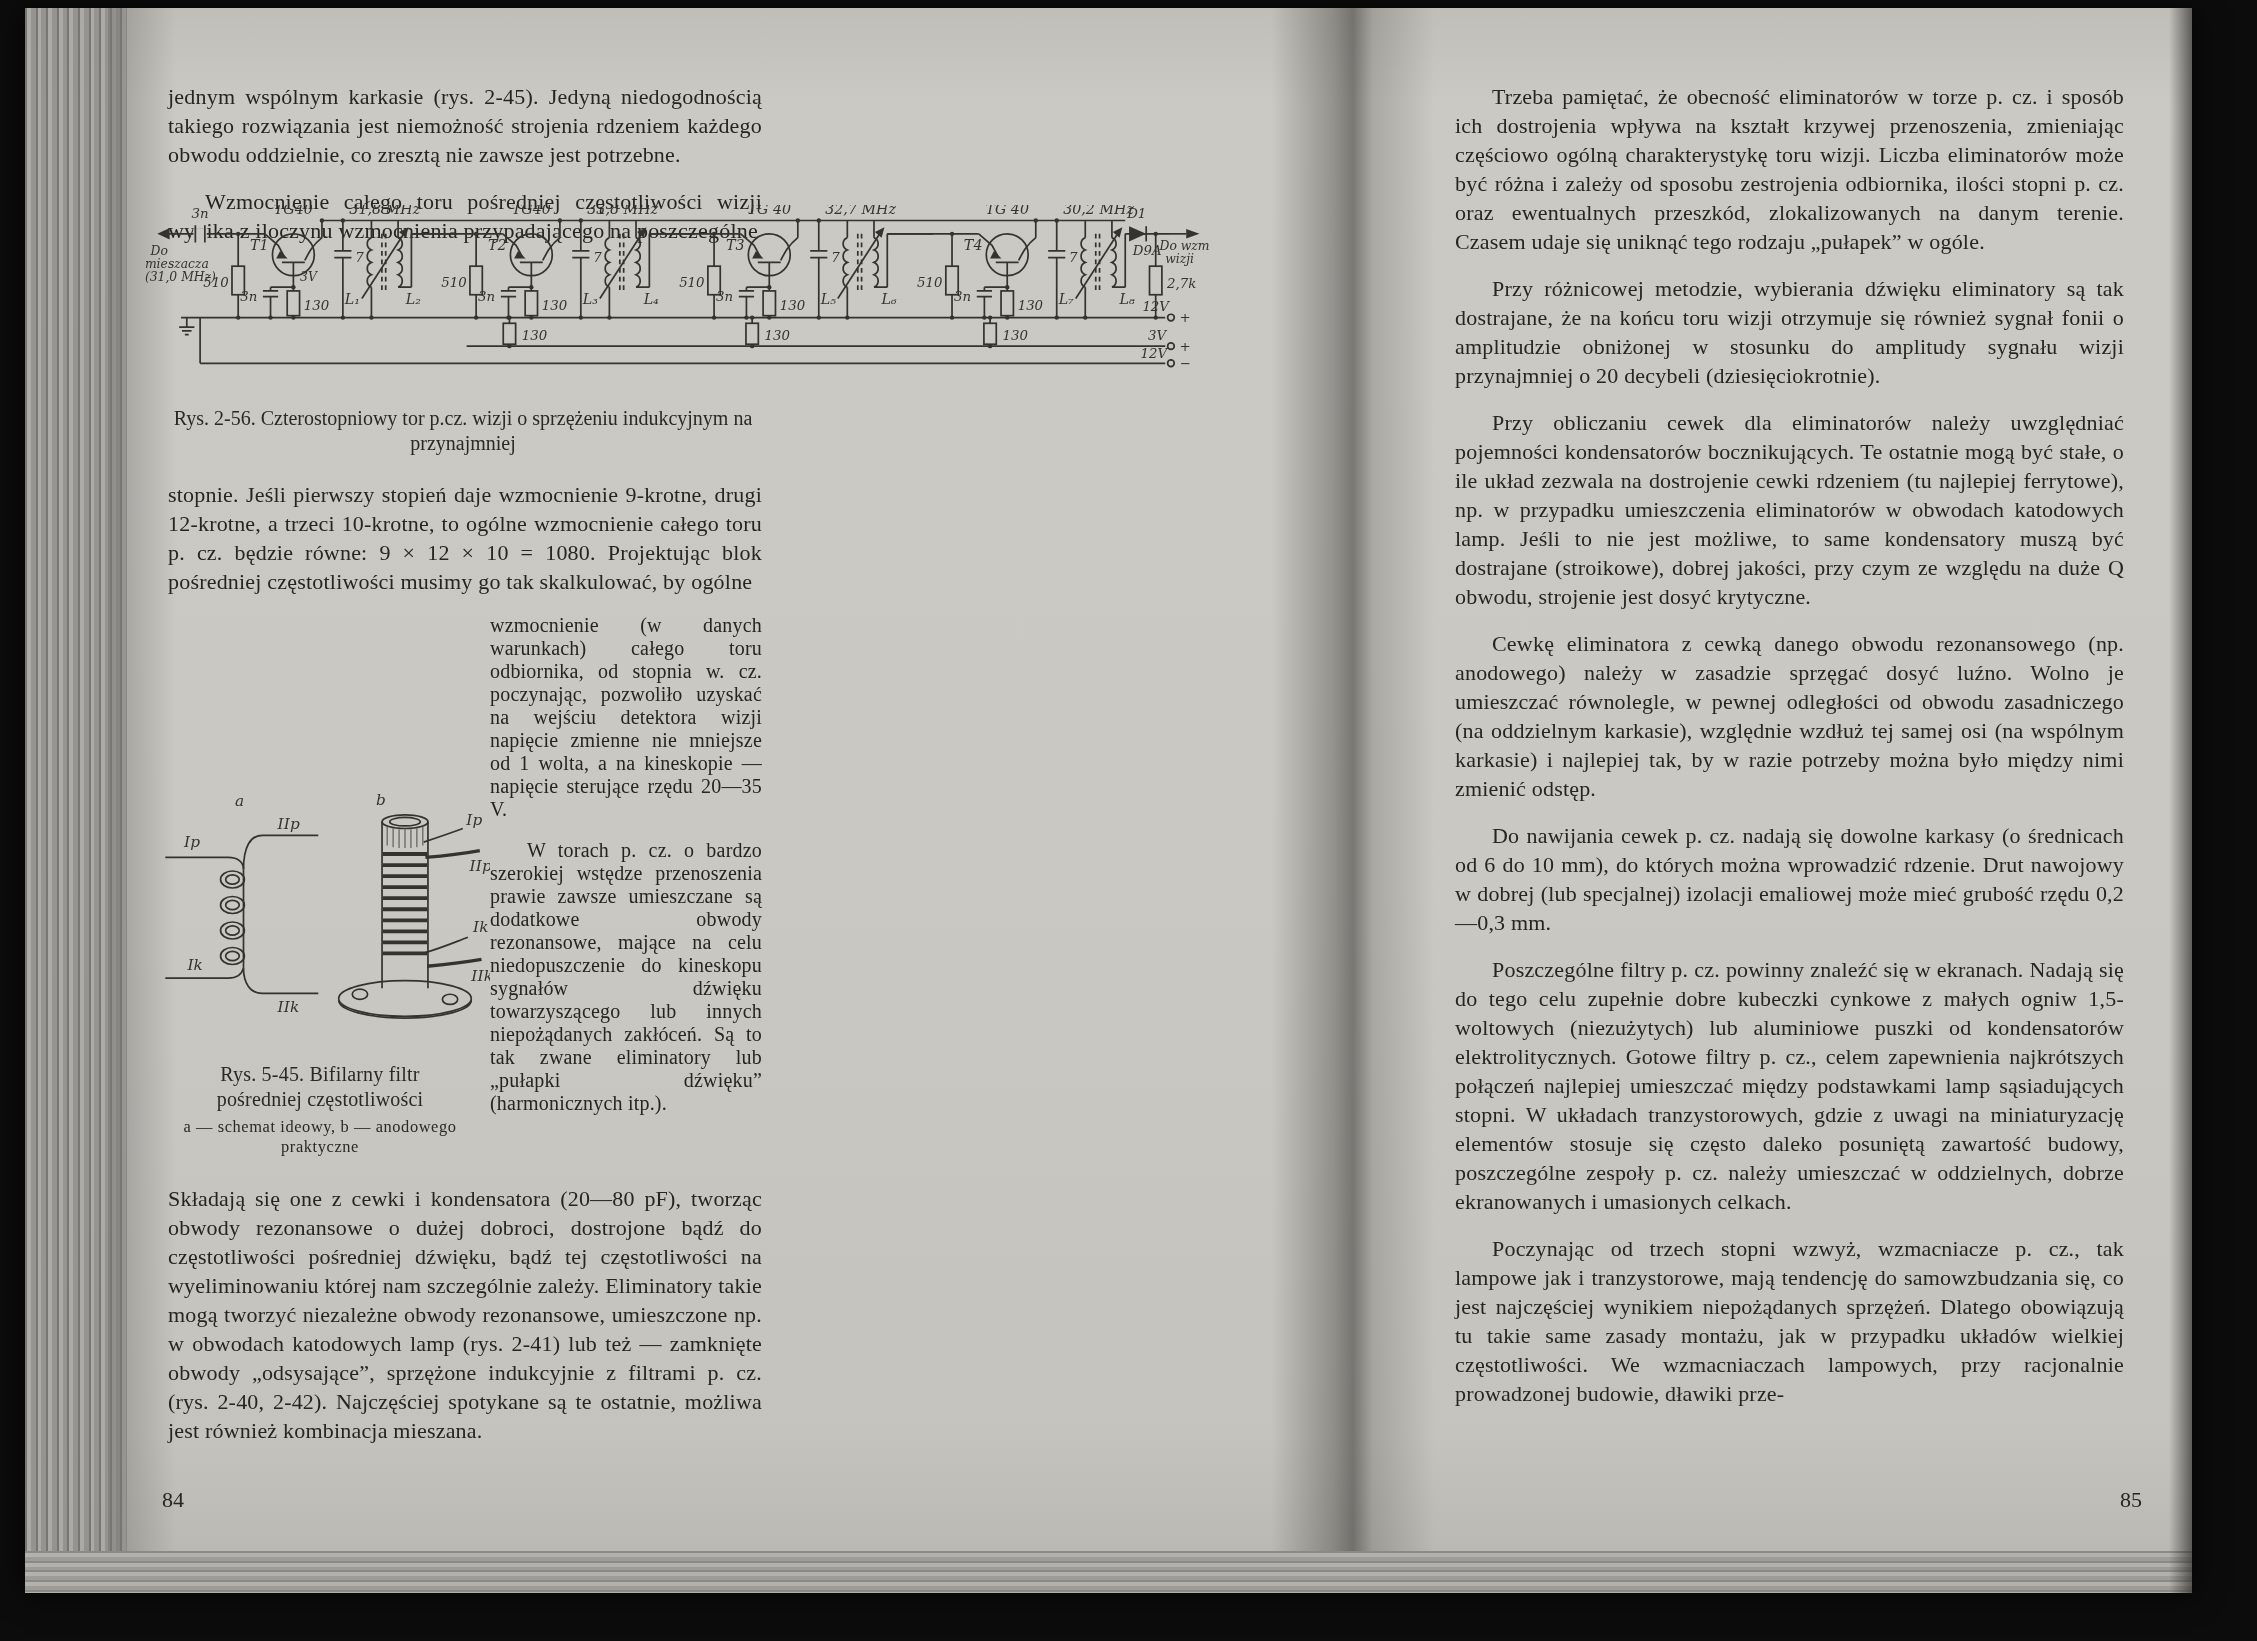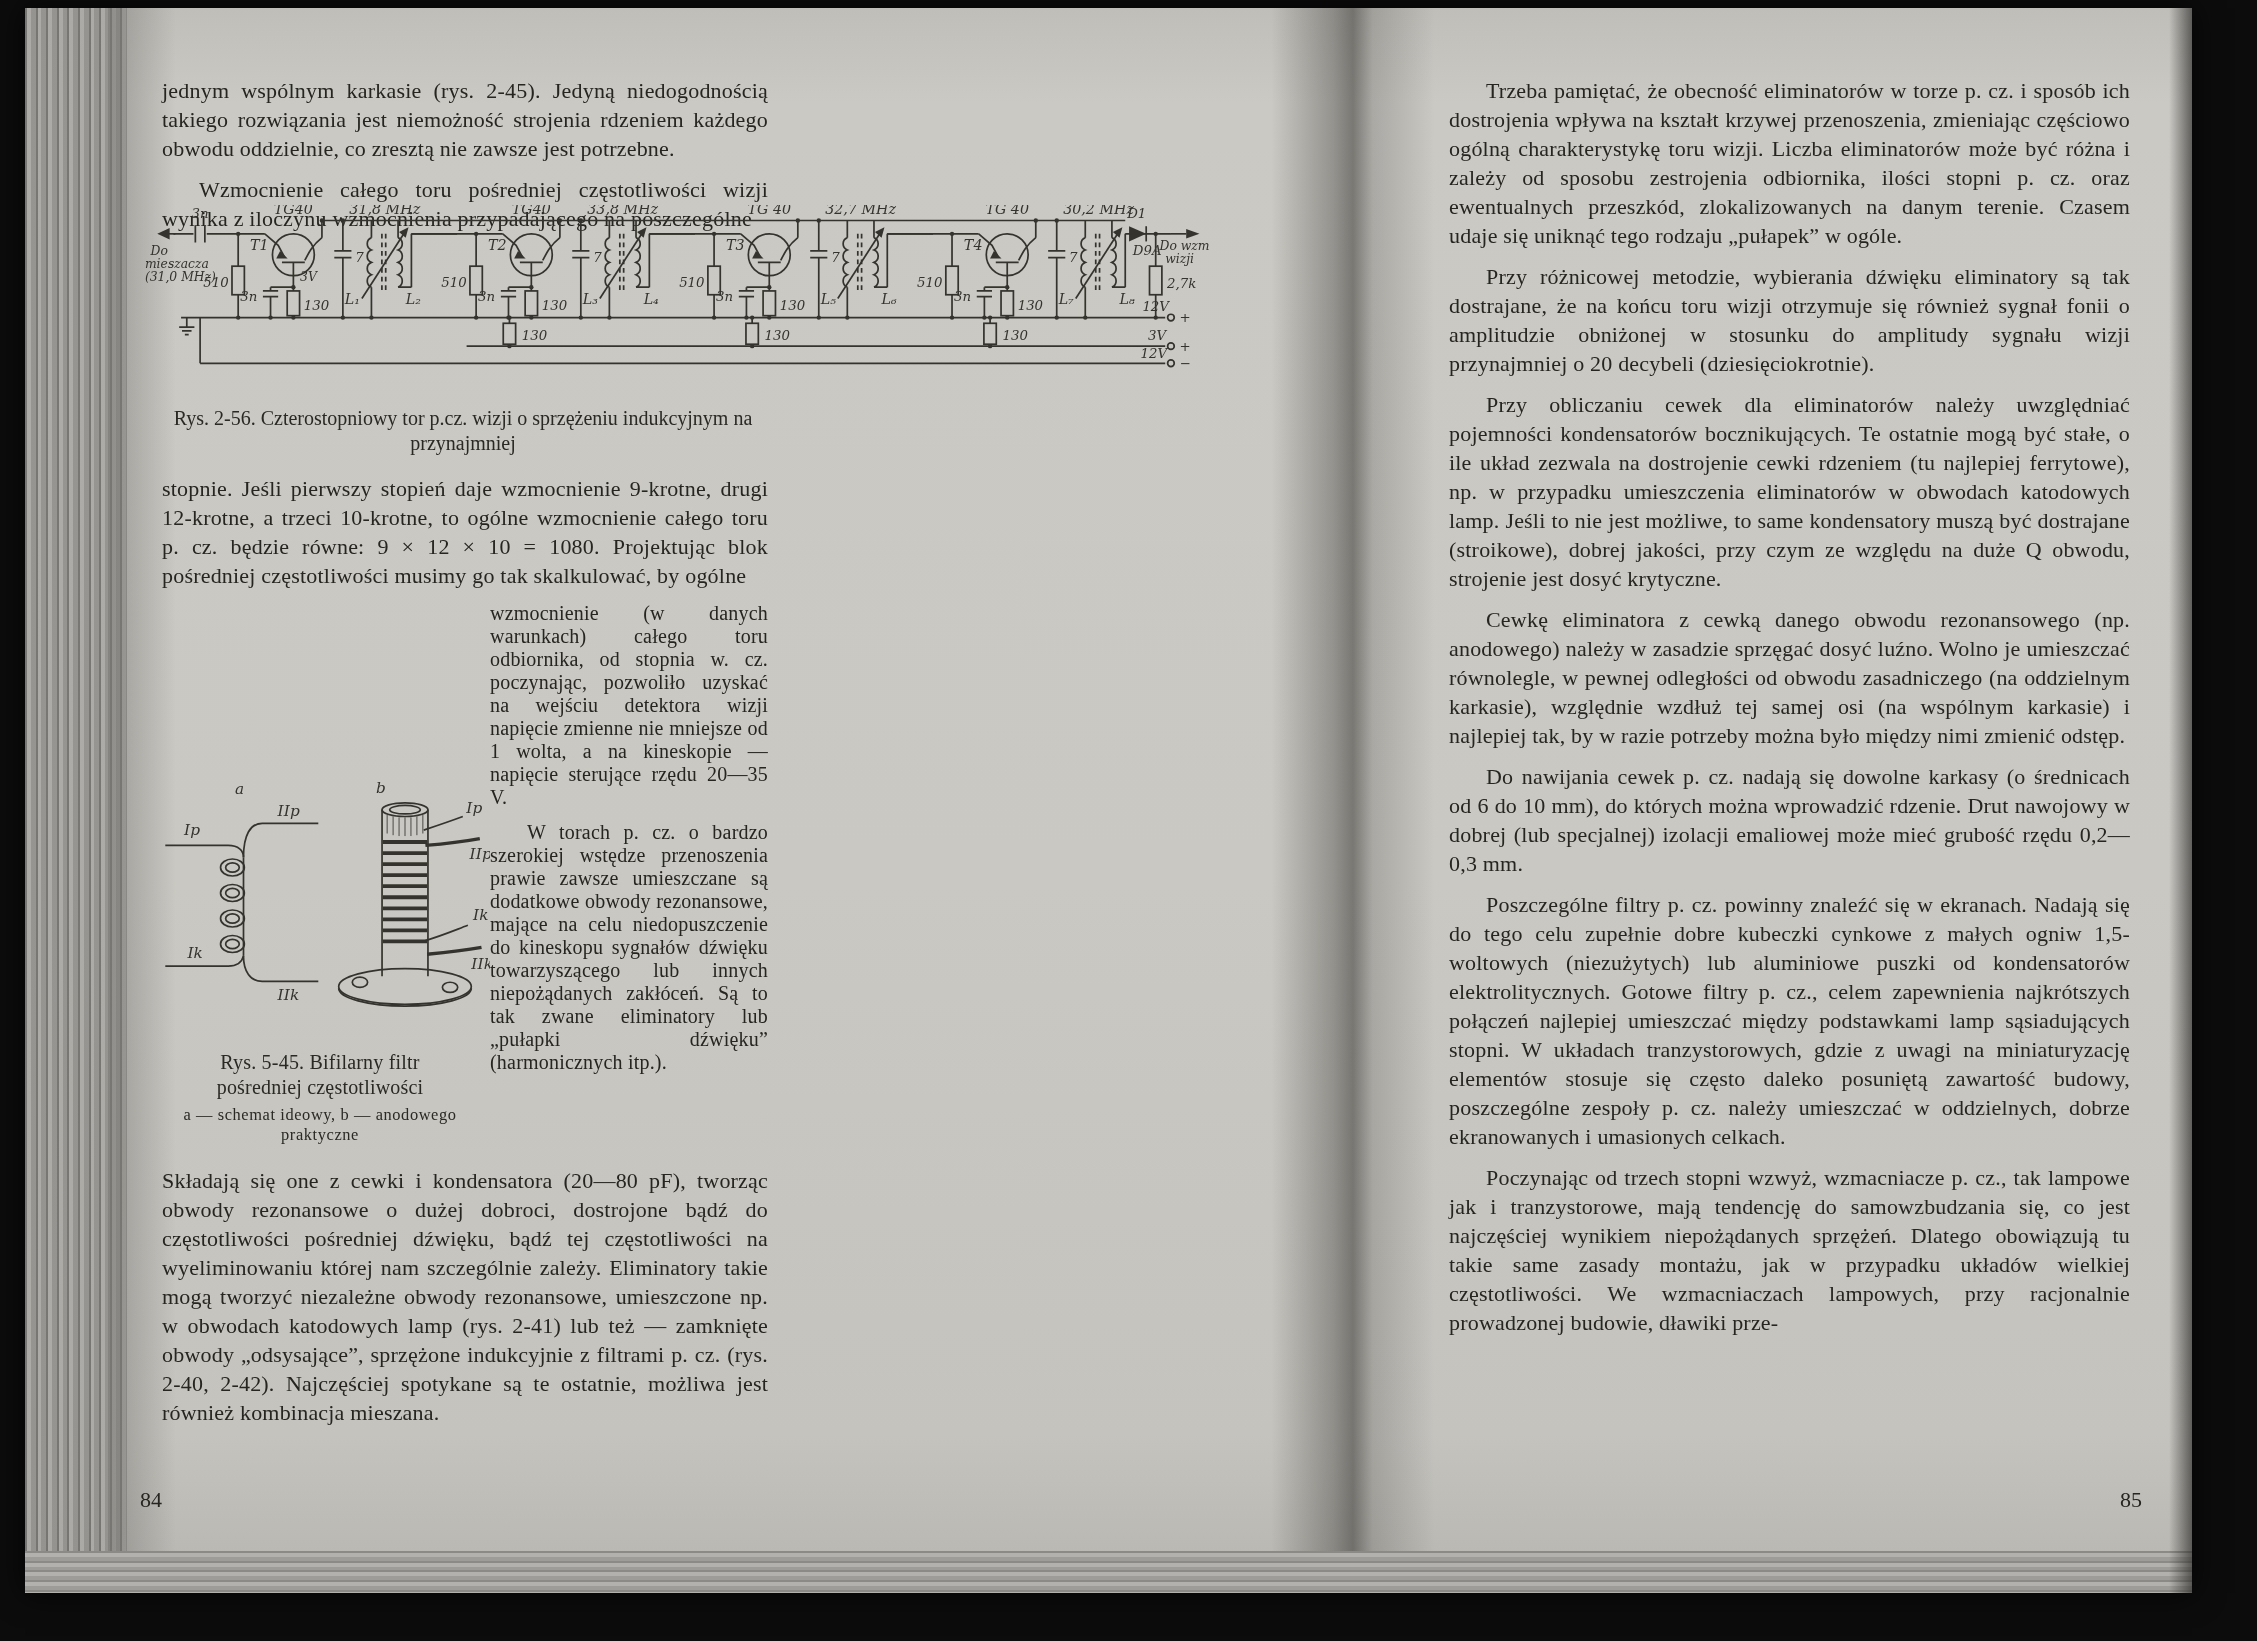--- a/index.html
+++ b/index.html
@@ -31,21 +31,21 @@
     background:linear-gradient(90deg,rgba(0,0,0,0),rgba(40,38,35,.65));
   }
   .gutter{
     position:absolute;left:1271px;top:7.7px;width:164px;height:1585px;
     background:linear-gradient(90deg,rgba(0,0,0,0) 0%,rgba(25,22,18,.30) 38%,rgba(25,22,18,.45) 50%,rgba(25,22,18,.18) 62%,rgba(0,0,0,0) 100%);
   }
   .txt{
     font-size:22px;line-height:29px;color:#262520;text-align:justify;
     letter-spacing:0.2px;
   }
-  .txt p{margin:12px;}
+  .txt p{margin:18px;}
   .indent{text-indent:37px;}
   .abs{position:absolute;}
   .caption{
     font-size:20px;line-height:25px;color:#2a2924;text-align:center;
   }
   .subcaption{
     font-size:16.4px;line-height:19.3px;color:#2a2924;text-align:center;letter-spacing:0.6px;
   }
   .pagenum{font-size:22px;color:#262520;}
   .fig245-box{float:left;width:340px;padding-top:172px;}
@@ -281,21 +281,21 @@
     </div>
     <div class="subcaption" style="margin-top:5.8px;width:290px;margin-left:25px;">a — schemat ideowy, b — anodowego praktyczne</div>
   </div>
 
   <p class="wrapcol">wzmocnienie (w danych warunkach) całego toru odbiornika, od stopnia w. cz. poczynając, pozwoliło uzyskać na wejściu detektora wizji napięcie zmienne nie mniejsze od 1 wolta, a na kineskopie — napięcie sterujące rzędu 20—35 V.</p>
   <p class="wrapcol indent">W torach p. cz. o bardzo szerokiej wstędze przenoszenia prawie zawsze umieszczane są dodatkowe obwody rezonansowe, mające na celu niedopuszczenie do kineskopu sygnałów dźwięku towarzyszącego lub innych niepożądanych zakłóceń. Są to tak zwane eliminatory lub „pułapki dźwięku” (harmonicznych itp.).</p>
   <div style="clear:both;height:9.7px;"></div>
   <p>Składają się one z cewki i kondensatora (20—80 pF), tworząc obwody rezonansowe o dużej dobroci, dostrojone bądź do częstotliwości pośredniej dźwięku, bądź tej częstotliwości na wyeliminowaniu której nam szczególnie zależy. Eliminatory takie mogą tworzyć niezależne obwody rezonansowe, umieszczone np. w obwodach katodowych lamp (rys. 2-41) lub też — zamknięte obwody „odsysające”, sprzężone indukcyjnie z filtrami p. cz. (rys. 2-40, 2-42). Najczęściej spotykane są te ostatnie, możliwa jest również kombinacja mieszana.</p>
 </div>
 
-<div class="abs pagenum" style="left:140px;top:1487px;">84</div>
+<div class="abs pagenum" style="left:162px;top:1487px;">84</div>
 
 <div class="abs txt" style="left:1437px;top:64px;width:705px;">
   <p class="indent">Trzeba pamiętać, że obecność eliminatorów w torze p. cz. i sposób ich dostrojenia wpływa na kształt krzywej przenoszenia, zmieniając częściowo ogólną charakterystykę toru wizji. Liczba eliminatorów może być różna i zależy od sposobu zestrojenia odbiornika, ilości stopni p. cz. oraz ewentualnych przeszkód, zlokalizowanych na danym terenie. Czasem udaje się uniknąć tego rodzaju „pułapek” w ogóle.</p>
   <p class="indent">Przy różnicowej metodzie, wybierania dźwięku eliminatory są tak dostrajane, że na końcu toru wizji otrzymuje się również sygnał fonii o amplitudzie obniżonej w stosunku do amplitudy sygnału wizji przynajmniej o 20 decybeli (dziesięciokrotnie).</p>
   <p class="indent">Przy obliczaniu cewek dla eliminatorów należy uwzględniać pojemności kondensatorów bocznikujących. Te ostatnie mogą być stałe, o ile układ zezwala na dostrojenie cewki rdzeniem (tu najlepiej ferrytowe), np. w przypadku umieszczenia eliminatorów w obwodach katodowych lamp. Jeśli to nie jest możliwe, to same kondensatory muszą być dostrajane (stroikowe), dobrej jakości, przy czym ze względu na duże Q obwodu, strojenie jest dosyć krytyczne.</p>
   <p class="indent">Cewkę eliminatora z cewką danego obwodu rezonansowego (np. anodowego) należy w zasadzie sprzęgać dosyć luźno. Wolno je umieszczać równolegle, w pewnej odległości od obwodu zasadniczego (na oddzielnym karkasie), względnie wzdłuż tej samej osi (na wspólnym karkasie) i najlepiej tak, by w razie potrzeby można było między nimi zmienić odstęp.</p>
   <p class="indent">Do nawijania cewek p. cz. nadają się dowolne karkasy (o średnicach od 6 do 10 mm), do których można wprowadzić rdzenie. Drut nawojowy w dobrej (lub specjalnej) izolacji emaliowej może mieć grubość rzędu 0,2—0,3 mm.</p>
   <p class="indent">Poszczególne filtry p. cz. powinny znaleźć się w ekranach. Nadają się do tego celu zupełnie dobre kubeczki cynkowe z małych ogniw 1,5-woltowych (niezużytych) lub aluminiowe puszki od kondensatorów elektrolitycznych. Gotowe filtry p. cz., celem zapewnienia najkrótszych połączeń najlepiej umieszczać między podstawkami lamp sąsiadujących stopni. W układach tranzystorowych, gdzie z uwagi na miniaturyzację elementów stosuje się często daleko posuniętą zawartość budowy, poszczególne zespoły p. cz. należy umieszczać w oddzielnych, dobrze ekranowanych i umasionych celkach.</p>
   <p class="indent">Poczynając od trzech stopni wzwyż, wzmacniacze p. cz., tak lampowe jak i tranzystorowe, mają tendencję do samowzbudzania się, co jest najczęściej wynikiem niepożądanych sprzężeń. Dlatego obowiązują tu takie same zasady montażu, jak w przypadku układów wielkiej częstotliwości. We wzmacniaczach lampowych, przy racjonalnie prowadzonej budowie, dławiki prze-</p>
 </div>

